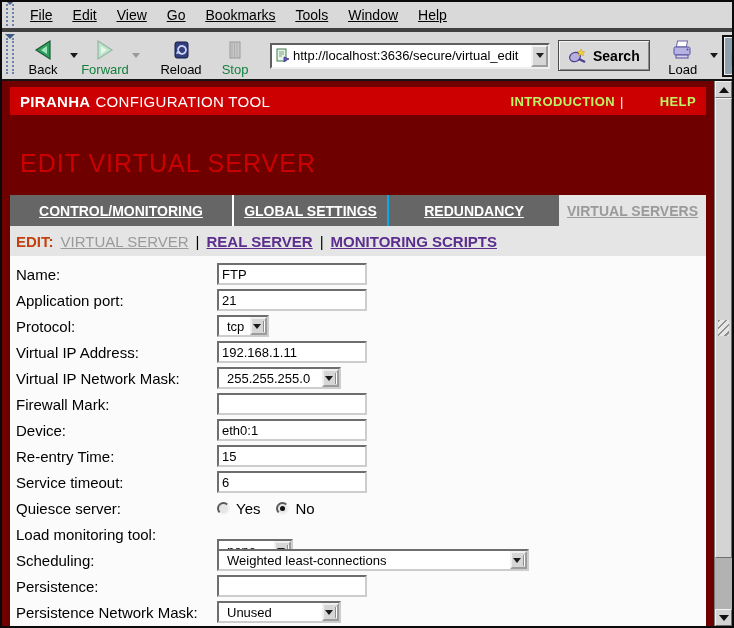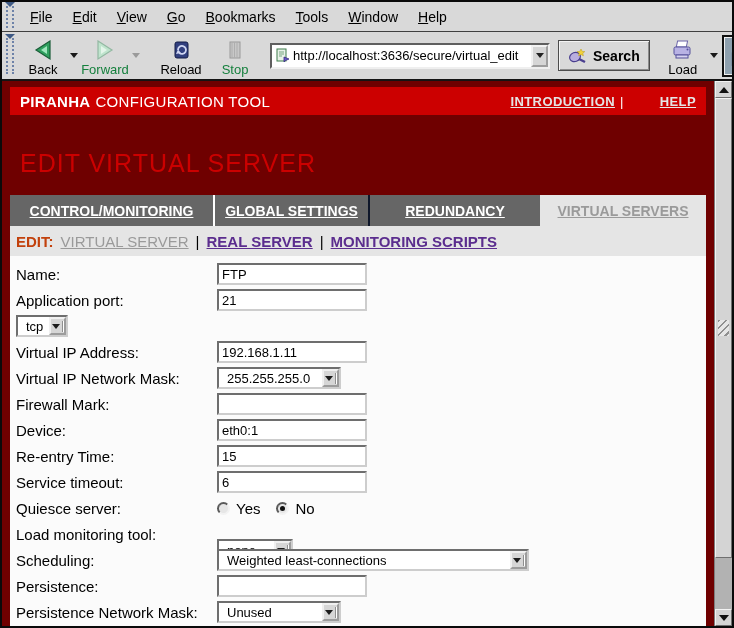--- a/index.html
+++ b/index.html
@@ -1,21 +1,21 @@
 <!DOCTYPE html>
 <html><head>
 <meta charset="utf-8">
 <style>
   * { margin:0; padding:0; box-sizing:border-box; }
   html,body { width:734px; height:628px; }
   body { font-family:"Liberation Sans","DejaVu Sans",sans-serif; background:#d6d6d6; }
   .window { width:734px; height:628px; border:2px solid #0a0a0a; display:flex; flex-direction:column; overflow:hidden; background:#d6d6d6; }
 
   
-  .menubar { height:30px; flex:0 0 30px; display:flex; align-items:center; background:#d9d9d9; border-bottom:1px solid #404040; padding-left:2px; }
+  .menubar { height:30px; flex:0 0 30px; display:flex; align-items:center; background:#d9d9d9; border-bottom:4px solid #404040; padding-left:2px;text-decoration:underline; }
   .grippy { width:8px; height:22px; margin:0 6px 0 2px; border-left:2px dotted #6d82a8; border-right:2px dotted #6d82a8; position:relative; flex:0 0 8px; }
   .grippy::before { content:""; position:absolute; top:-4px; left:-3px; border-left:5px solid transparent; border-right:5px solid transparent; border-top:5px solid #3f5a85; }
   .menuitem { padding:0 10px; font-size:14px; color:#000; white-space:nowrap; }
   .mn { text-decoration:underline; }
 
   
   .toolbar { height:47px; flex:0 0 47px; display:flex; align-items:center; background:#d9d9d9; padding:0 2px; }
   .toolbar .grippy { height:36px; }
   .tbtn { display:flex; flex-direction:column; align-items:center; justify-content:flex-end; min-width:46px; height:44px; font-size:13px; color:#000; padding:1px 3px; }
   .tbtn.disabled { color:#15803d; }
@@ -31,30 +31,30 @@
   .mozlogo { margin-left:auto; margin-right:4px; width:43px; height:42px; background:#8da0ae; border:2px solid #101010; box-shadow:0 0 0 1px #f0f0f0 inset; display:flex; align-items:center; justify-content:center; flex:0 0 43px; }
 
   
   .viewport { flex:1; display:flex; border-top:2px solid #141414; background:#6f0000; min-height:0; }
   .page { flex:1; padding:6px 0 0 8px; overflow:hidden; min-width:0; }
 
   .brandbar { height:28px; background:#cc0000; margin-right:8px; display:flex; align-items:center; padding:0 10px; color:#fff; font-size:15px; white-space:nowrap; }
   .brandbold { font-weight:bold; letter-spacing:.3px; }
   .brandrest { margin-left:5px; letter-spacing:.3px; }
   .brandlinks { margin-left:auto; display:flex; align-items:center; gap:5px; font-size:13px; font-weight:bold; letter-spacing:.4px; }
-  .brandlinks a { color:#e5e5e5; text-decoration:underline; cursor:pointer;padding-left:31px; }
+  .brandlinks a { color:#bef264; cursor:pointer;padding-left:31px; }
   .brandsep { text-decoration:none; font-weight:normal; }
 
   .pagetitle { margin:34px 0 0 10px; height:46px; color:#cb0000; font-size:25px; letter-spacing:1px; }
 
   .panel { margin-right:8px; background:#fafafa; height:431px; }
   .tabs { display:flex; height:31px; background:#e5e5e5; }
   .tab { background:#666666; color:#fff; font-weight:bold; font-size:14px; display:flex; align-items:center; justify-content:center; text-decoration:underline; white-space:nowrap; }
-  .tab1 { width:205px; border-right:2px solid #fff; }
-  .tab2 { width:155px; border-right:2px solid #0f172a; }
+  .tab1 { width:224px; border-right:2px solid #fff; }
+  .tab2 { width:155px; border-right:2px solid #0ea5e9; }
   .tab3 { width:170px; }
   .tab.active { background:transparent; color:#9a9a9a; flex:1; justify-content:center; }
 
   .subnav { height:30px; display:flex; align-items:center; background:#e5e5e5; padding-left:6px; font-size:15px; gap:7px; white-space:nowrap; }
   .subnav .prefix { color:#c2410c; font-weight:bold; }
   .subnav .cur { color:#9a9a9a; text-decoration:underline; }
   .subnav .sep { color:#000; }
   .subnav a { color:#5b2d8e; font-weight:bold; text-decoration:underline; cursor:pointer; }
 
   .form { background:#fbfbfb; padding:5px 0 0 6px; }
@@ -233,20 +233,21 @@
             <span class="flabel">Name:</span>
             <input class="ftext" value="FTP" style="">
           </div>
 
           <div class="frow">
             <span class="flabel">Application port:</span>
             <input class="ftext" value="21" style="">
           </div>
 
           <div class="frow">
+            <span class="flabel">Protocol:</span>
             <div class="fselect w-protocol">
               <span class="fselval">tcp</span>
               <span class="selbtn">
                   <span class="seltri"></span>
                   <span class="selbar"></span>
                 </span>
             </div>
           </div>
 
           <div class="frow">

